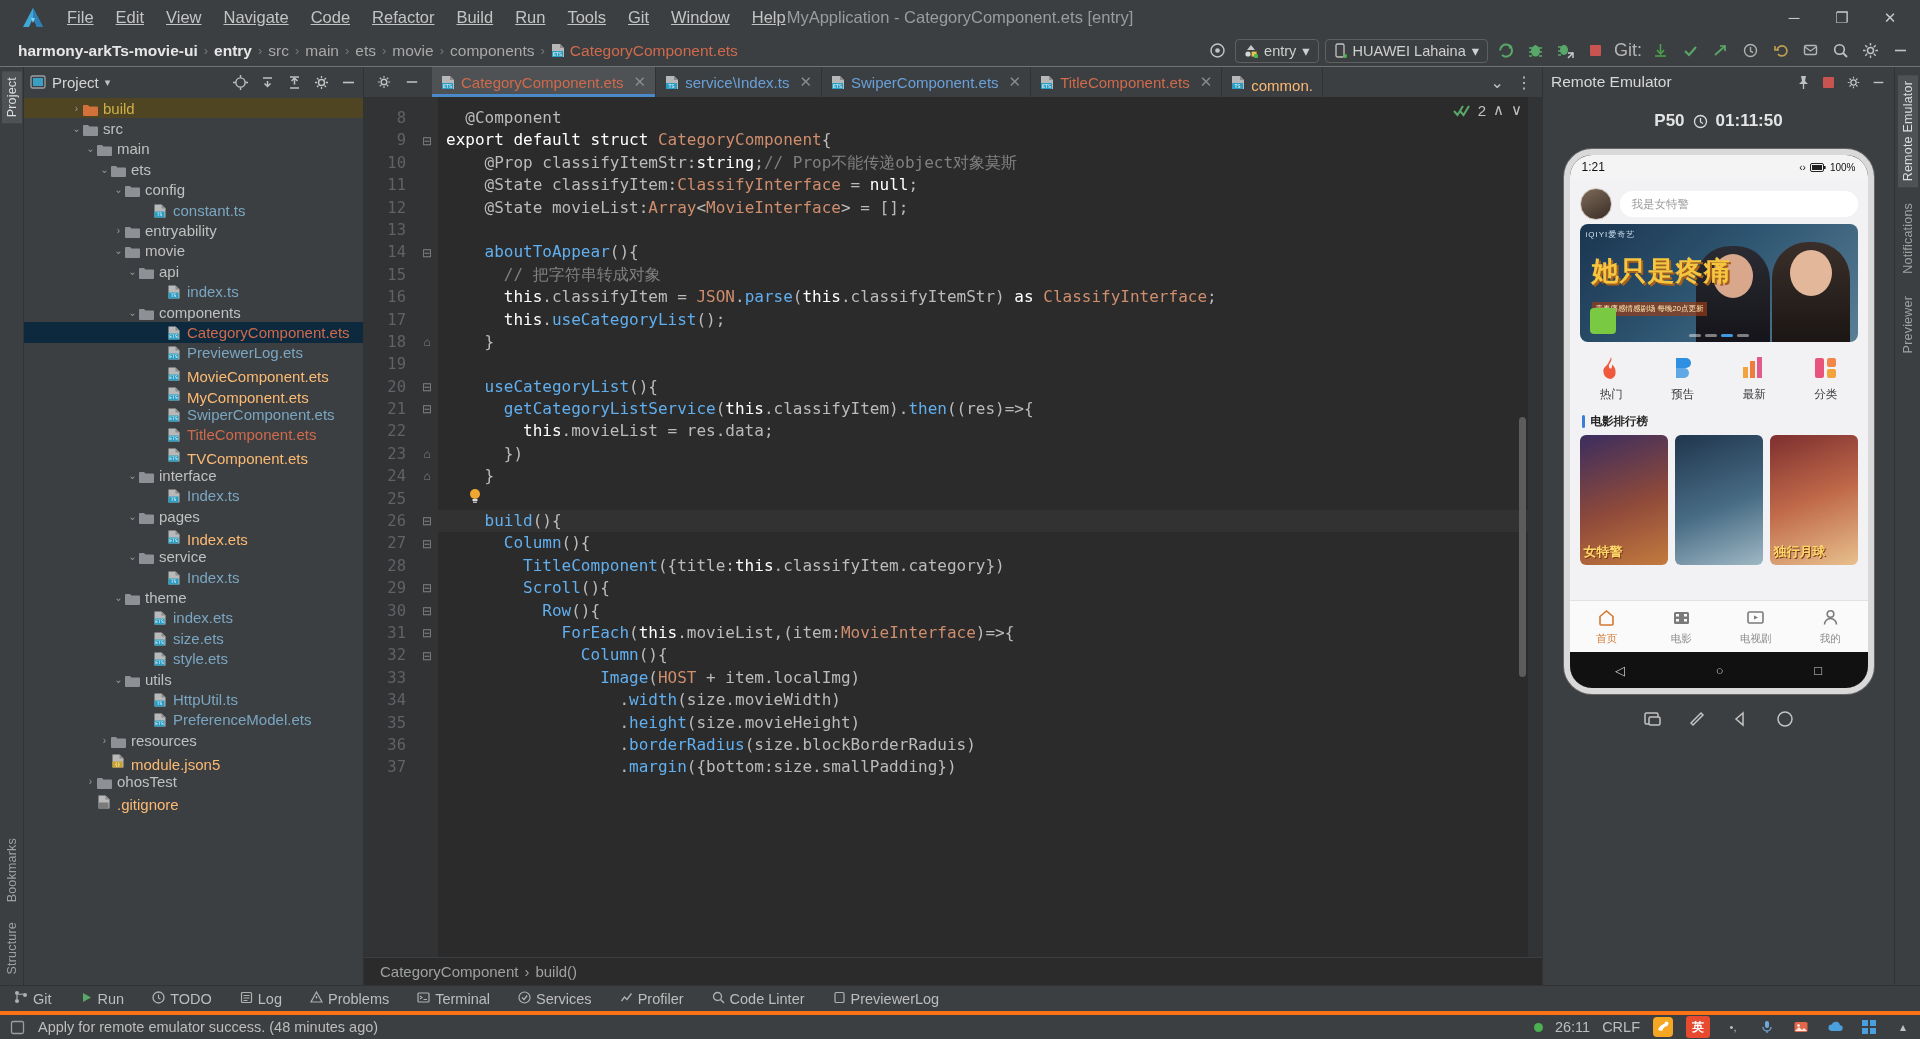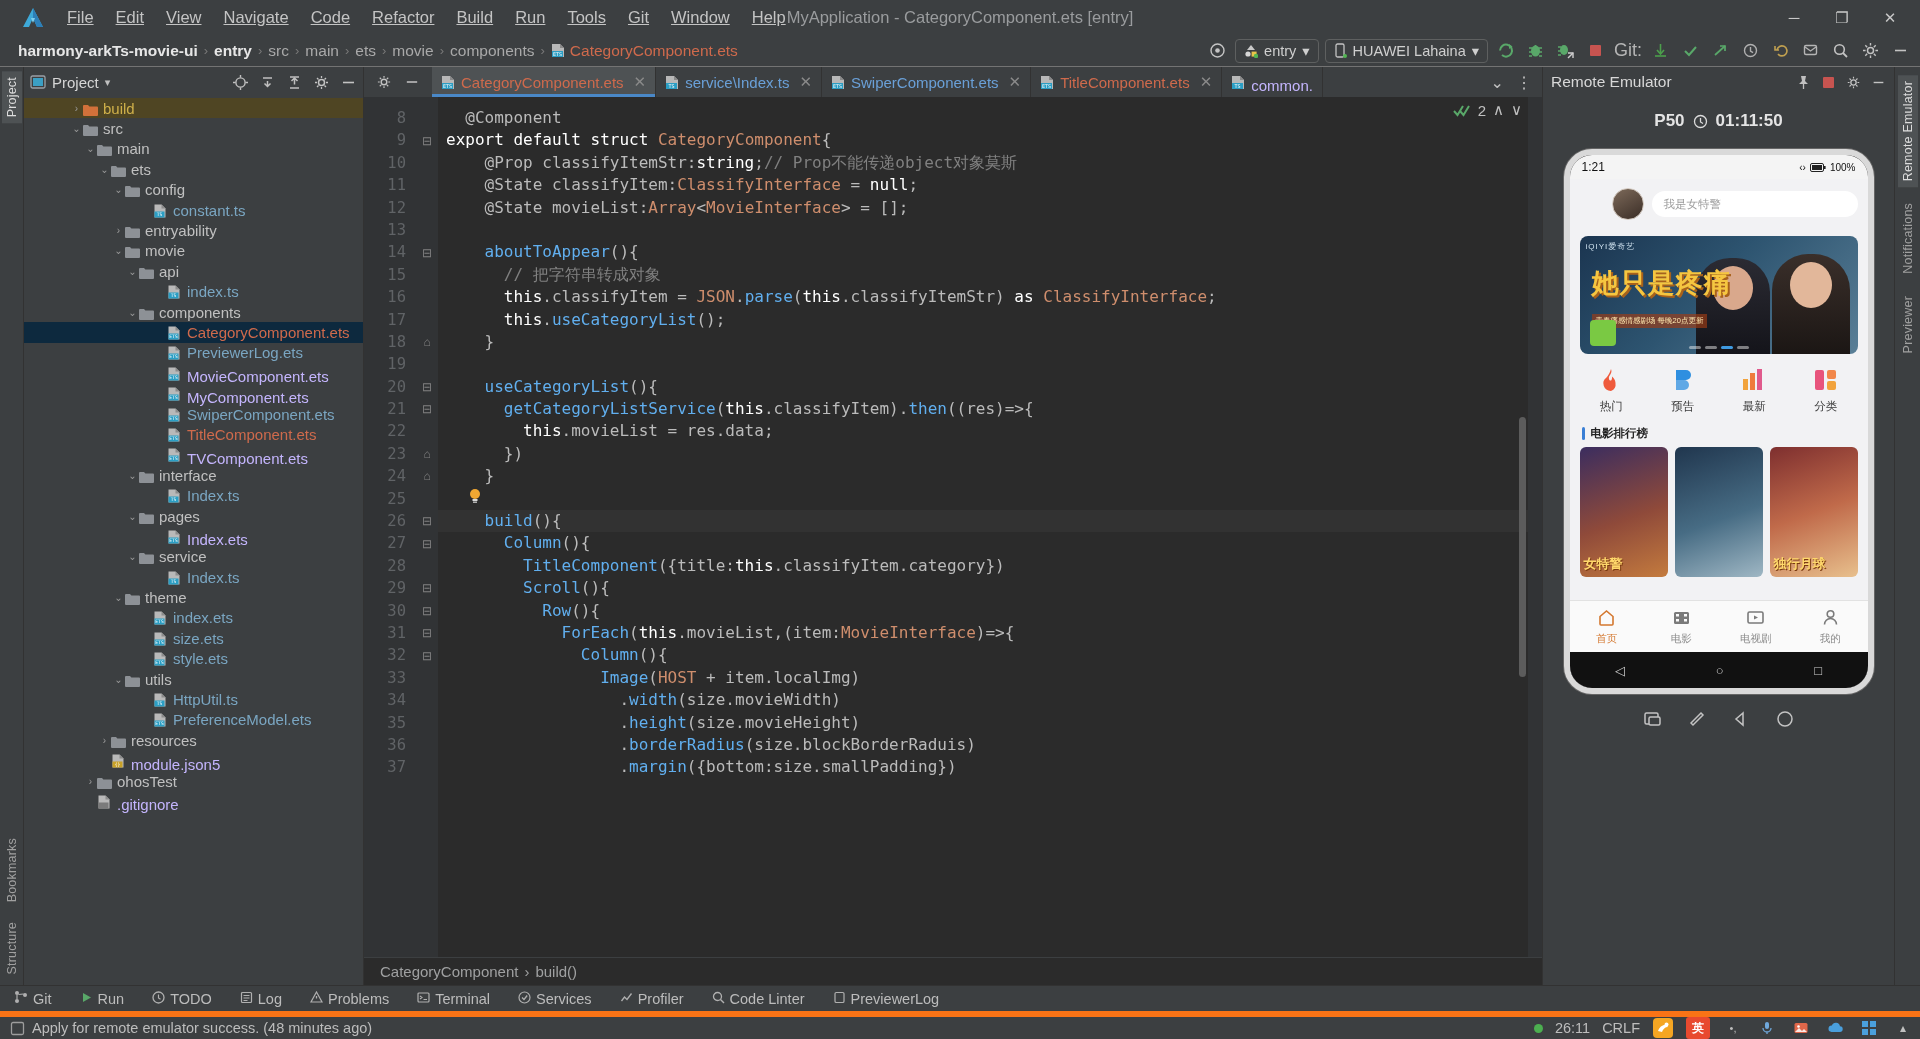--- a/index.html
+++ b/index.html
@@ -52,21 +52,21 @@
   .proj-hd .sp { margin-left:auto; display:flex; gap:10px; align-items:center; }
   .tree { flex:1; overflow:hidden; padding-top:1px; font-size:15px; position:relative; }
   .row { height:20.4px; display:flex; align-items:center; white-space:nowrap; padding-right:4px; cursor:default; }
   .row.sel { background:#0d293e; }
   .row.hl { background:#4f4523; }
   .arrow { width:13px; height:13px; flex:0 0 13px; display:flex; align-items:center; justify-content:center; color:#9a9a9a; font-size:10px; }
   .fold { width:15px; height:13px; margin-right:5px; flex:0 0 15px; }
   .ftxt { color:#c0c0c0; }
   .ets, .ts { color:#7aa6c2; }
   .red { color:#cf6a4c; }
-  .plain { color:#c4b5fd;margin-top:7px; }
+  .plain { color:#fdba74;margin-top:7px; }
   .yel { color:#cfb04a; }
 
   
   .edcol { flex:1; display:flex; flex-direction:column; min-width:0; background:#2b2b2b; }
   .tabs { height:30px; background:#3c3f41; display:flex; align-items:stretch; flex:0 0 30px; }
   .tab-tools { display:flex; align-items:center; gap:12px; padding:0 12px; }
   .tab { display:flex; align-items:center; gap:6px; padding:0 9px; font-size:15px; position:relative; border-right:1px solid #323232; }
   .tab.active { background:#4e5254; }
   .tab.active:after { content:""; position:absolute; left:0; right:0; bottom:0; height:3px; background:#4a88c7; }
   .tab .x { color:#8a8a8a; font-size:15px; margin-left:4px; }
@@ -97,21 +97,21 @@
   .emu { width:352px; flex:0 0 352px; background:#3c3f41; display:flex; flex-direction:column; border-left:1px solid #323232; min-height:0; }
   .emu-hd { height:30px; display:flex; align-items:center; padding:0 8px; gap:10px; flex:0 0 30px; }
   .emu-hd .t { color:#d8d8d8; font-size:15.5px; }
   .emu-hd .sp { margin-left:auto; display:flex; gap:10px; align-items:center; }
   .emu-body { flex:1; display:flex; flex-direction:column; align-items:center; min-height:0; }
   .emu-title { display:flex; align-items:center; gap:8px; color:#e4e4e4; font-size:17px; font-weight:bold; margin-top:14px; }
   .phone { width:310px; height:545px; background:#111; border:6px solid #d9d9d9; border-radius:28px; margin-top:18px; overflow:hidden; display:flex; flex-direction:column; box-shadow:0 0 0 1px #666; }
   .ph-status { height:24px; background:#f4f4f4; display:flex; align-items:center; padding:0 12px; font-size:12px; color:#111; }
   .ph-status .r { margin-left:auto; display:flex; align-items:center; gap:4px; }
   .ph-screen { flex:1; background:#f2f2f4; display:flex; flex-direction:column; min-height:0; }
-  .ph-search { display:flex; align-items:center; gap:8px; padding:9px 10px 16px;margin-left:32px; }
+  .ph-search { display:flex; align-items:center; gap:8px; padding:9px 10px 4px; }
   .avatar { width:32px; height:32px; border-radius:50%; background:linear-gradient(150deg,#7d6a5a,#3a2d26); flex:0 0 32px; border:1px solid #d3c9c0; }
   .sbox { flex:1; height:26px; background:#fff; border-radius:13px; display:flex; align-items:center; padding:0 12px; font-size:11.5px; color:#9b9b9b; }
   .banner { margin:0 10px; height:118px; border-radius:8px; overflow:hidden; position:relative; background:linear-gradient(135deg,#1b3550 0%,#2d5470 45%,#5a7f97 100%); }
   .banner .bl-tag { position:absolute; left:6px; top:5px; font-size:8px; color:#cfe2ef; letter-spacing:1px; }
   .banner .yl { position:absolute; left:12px; top:34px; font-size:27px; font-weight:bold; color:#f6c640; text-shadow:2px 2px 0 #a8611a; letter-spacing:1px; line-height:1; }
   .banner .sub { position:absolute; left:12px; top:78px; font-size:7.5px; color:#ffe9b0; background:rgba(160,60,20,.65); padding:2px 4px; }
   .banner .grn { position:absolute; left:10px; bottom:8px; width:26px; height:26px; border-radius:4px; background:#7ac943; }
   .banner .f1 { position:absolute; right:88px; bottom:0; width:74px; height:96px; background:linear-gradient(180deg,#2b2b33 0%,#14141a 100%); border-radius:34px 34px 0 0; }
   .banner .f1:before { content:""; position:absolute; left:17px; top:8px; width:40px; height:44px; border-radius:50%; background:#d9a88c; }
   .banner .f2 { position:absolute; right:8px; bottom:0; width:78px; height:100px; background:linear-gradient(180deg,#3a2f2a 0%,#1b1614 100%); border-radius:36px 36px 0 0; }
@@ -139,21 +139,21 @@
   .ph-sys span { color:#cfcfcf; font-size:13px; }
   .emu-tools { display:flex; gap:22px; align-items:center; justify-content:center; padding:14px 0 6px; }
   .emu-tools .et { width:22px; height:22px; display:flex; align-items:center; justify-content:center; }
 
   
   .rrail { width:26px; flex:0 0 26px; background:#3c3f41; border-left:1px solid #323232; display:flex; flex-direction:column; align-items:center; gap:10px; padding-top:6px; }
 
   
   .toolwin { height:26px; background:#3c3f41; display:flex; align-items:center; gap:20px; padding:0 10px; border-top:1px solid #323232; flex:0 0 26px; font-size:14.5px; }
   .twi { display:flex; align-items:center; gap:5px; color:#bcbcbc; padding:1px 4px; border-radius:3px; }
-  .statusbar { height:28px; background:#3c3f41; display:flex; align-items:center; padding:0 6px; gap:4px; flex:0 0 28px; font-size:14.5px; color:#bdbdbd; border-top:6px solid #f97316; }
+  .statusbar { height:28px; background:#3c3f41; display:flex; align-items:center; padding:0 6px; gap:10px; flex:0 0 28px; font-size:14.5px; color:#bdbdbd; border-top:4px solid #f97316; }
   .sb-right { margin-left:auto; display:flex; align-items:center; gap:12px; }
   .sb-ic { width:22px; height:22px; display:flex; align-items:center; justify-content:center; }
   .greendot { width:9px; height:9px; border-radius:50%; background:#4caf50; }
   .ime { width:24px; height:22px; background:#e84a2f; border-radius:3px; display:flex; align-items:center; justify-content:center; color:#fff; font-size:12px; font-weight:bold; }
   .blue { color:#6aa0d8; }
 </style>
 </head>
 <body>
 
 <div class="ide">

